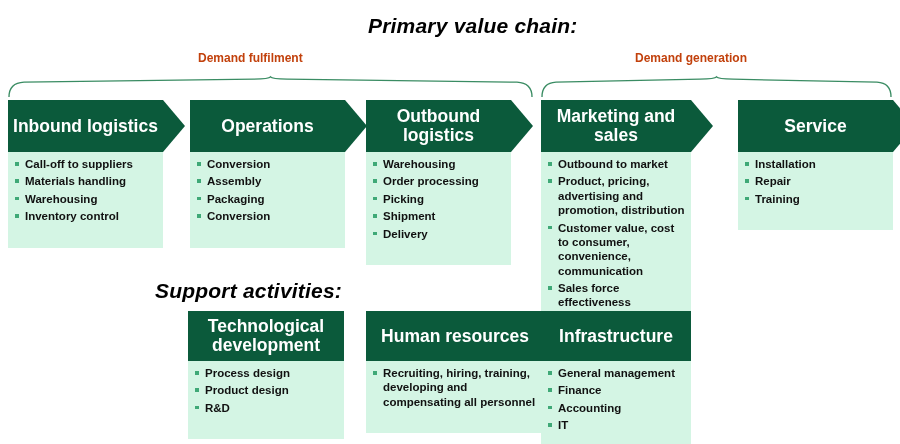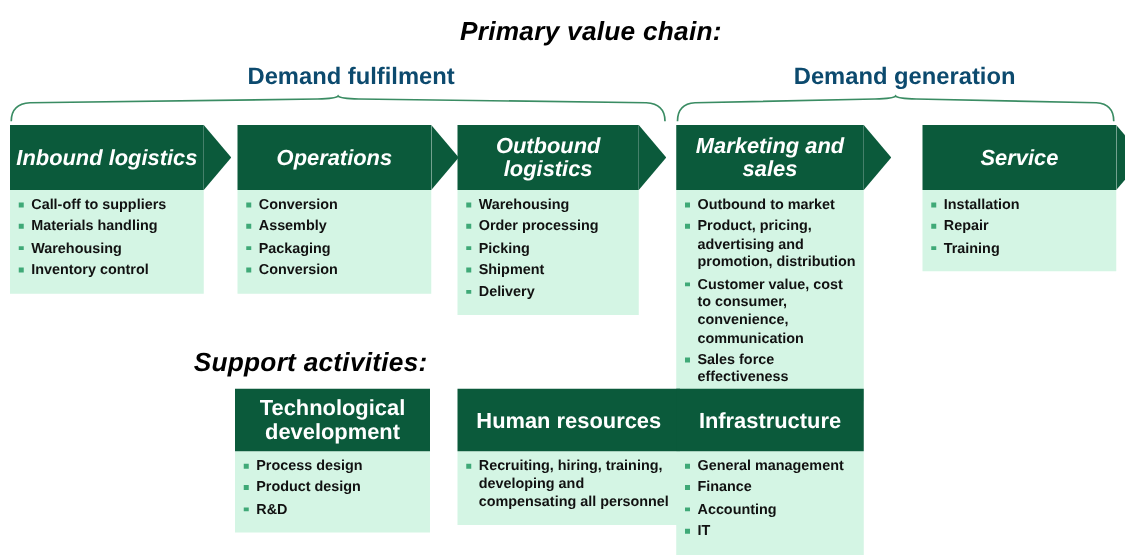--- a/index.html
+++ b/index.html
@@ -34,22 +34,22 @@
     white-space: nowrap;
     letter-spacing: 0.2px;
   }
   #primary-title { left: 368px; top: 14px; }
   #support-title { left: 155px; top: 279px; }
 
   
   .brace-label {
     position: absolute;
     font-weight: bold;
-    font-size: 19px;
-    color: #0c4a6e;
+    font-size: 12px;
+    color: #c2410c;
     white-space: nowrap;
   }
   #label-demand-fulfilment { left: 198px; top: 51px; }
   #label-demand-generation { left: 635px; top: 51px; }
 
   
   .brace-svg {
     position: absolute;
     overflow: visible;
   }
@@ -70,21 +70,20 @@
     color: #ffffff;
     font-weight: bold;
     font-size: 17.5px;
     line-height: 1.08;
     text-align: center;
     display: flex;
     align-items: center;
     justify-content: center;
     box-sizing: border-box;
     padding: 0 4px;
-    font-style: italic;
   }
   .chev .chev-label { position: relative; z-index: 2; }
   .chev::after {
     content: "";
     position: absolute;
     top: 0;
     left: 100%;
     width: 22px;
     height: 52px;
     background: #0B5A3B;
@@ -105,21 +104,21 @@
     align-items: center;
     justify-content: center;
     box-sizing: border-box;
     padding: 0 4px;
   }
 
   
   .panel {
     background: #D4F5E4;
     box-sizing: border-box;
-    padding: 5px 6px 11px 6px;
+    padding: 5px 6px 24px 6px;
   }
   .panel ul {
     margin: 0;
     padding: 0;
     list-style: none;
   }
   .panel li {
     position: relative;
     padding-left: 11px;
     margin: 0 0 3px 0;

